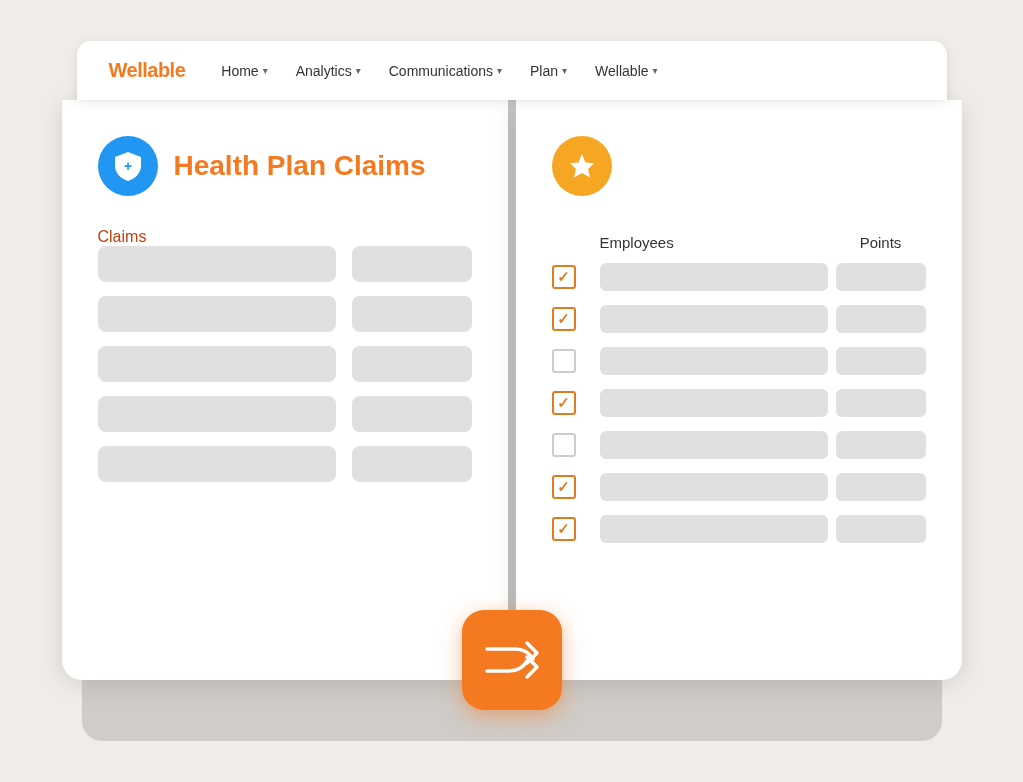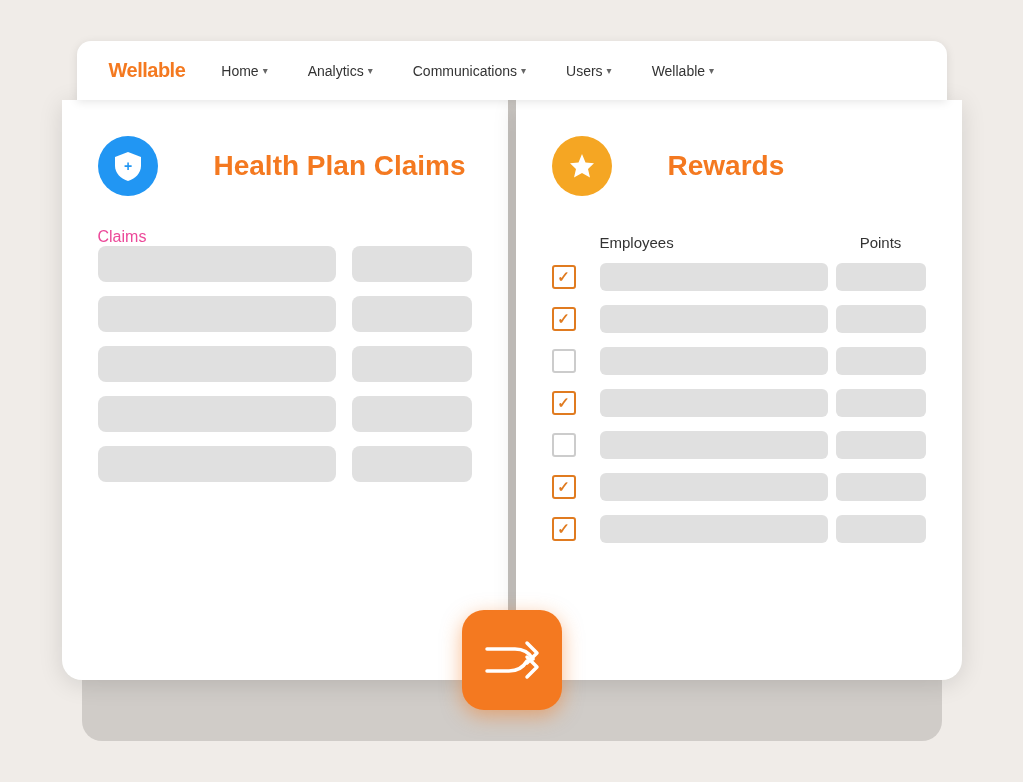--- a/index.html
+++ b/index.html
@@ -40,21 +40,21 @@
 
     .logo {
       font-size: 20px;
       font-weight: 800;
       color: #f47920;
       letter-spacing: -0.5px;
     }
 
     .nav-items {
       display: flex;
-      gap: 40px;
+      gap: 28px;
       align-items: center;
     }
 
     .nav-item {
       font-size: 14px;
       color: #333;
       display: flex;
       align-items: center;
       gap: 4px;
       cursor: pointer;
@@ -115,39 +115,38 @@
     }
 
     .panel-icon-yellow {
       background: #f5a623;
     }
 
     .panel-title {
       font-size: 28px;
       font-weight: 800;
       color: #f47920;
-      margin-left: 40px;
     }
 
     
     .shield-svg {
       width: 34px;
       height: 34px;
     }
 
     
     .star-svg {
       width: 32px;
       height: 32px;
     }
 
     
     .claims-label {
       font-size: 16px;
-      color: #ec4899;
+      color: #c2410c;
       font-weight: 400;
     }
 
     .claims-rows {
       display: flex;
       flex-direction: column;
       gap: 14px;
     }
 
     .claims-row {
@@ -294,21 +293,21 @@
         </div>
         <div class="nav-item">
           <span>Analytics</span>
           <span class="chevron">▾</span>
         </div>
         <div class="nav-item">
           <span>Communications</span>
           <span class="chevron">▾</span>
         </div>
         <div class="nav-item">
-          <span>Users</span>
+          <span>Plan</span>
           <span class="chevron">▾</span>
         </div>
         <div class="nav-item">
           <span>Wellable</span>
           <span class="chevron">▾</span>
         </div>
       </nav>
     </div>
 
     <div class="panels-wrapper">
@@ -350,21 +349,20 @@
         </div>
       </div>
 
       <div class="panel panel-right">
         <div class="panel-header">
           <div class="panel-icon panel-icon-yellow">
             <svg class="star-svg" viewBox="0 0 32 32" fill="none" xmlns="http://www.w3.org/2000/svg">
               <polygon points="16,4 19.5,12.5 28,13.2 22,19 24,27.5 16,23 8,27.5 10,19 4,13.2 12.5,12.5" fill="white"></polygon>
             </svg>
           </div>
-          <span class="panel-title">Rewards</span>
         </div>
 
         <div class="rewards-table-header">
           <div></div>
           <div class="rewards-col-header">Employees</div>
           <div class="rewards-col-header">Points</div>
         </div>
 
         <div class="rewards-rows">
           <div class="rewards-row">

